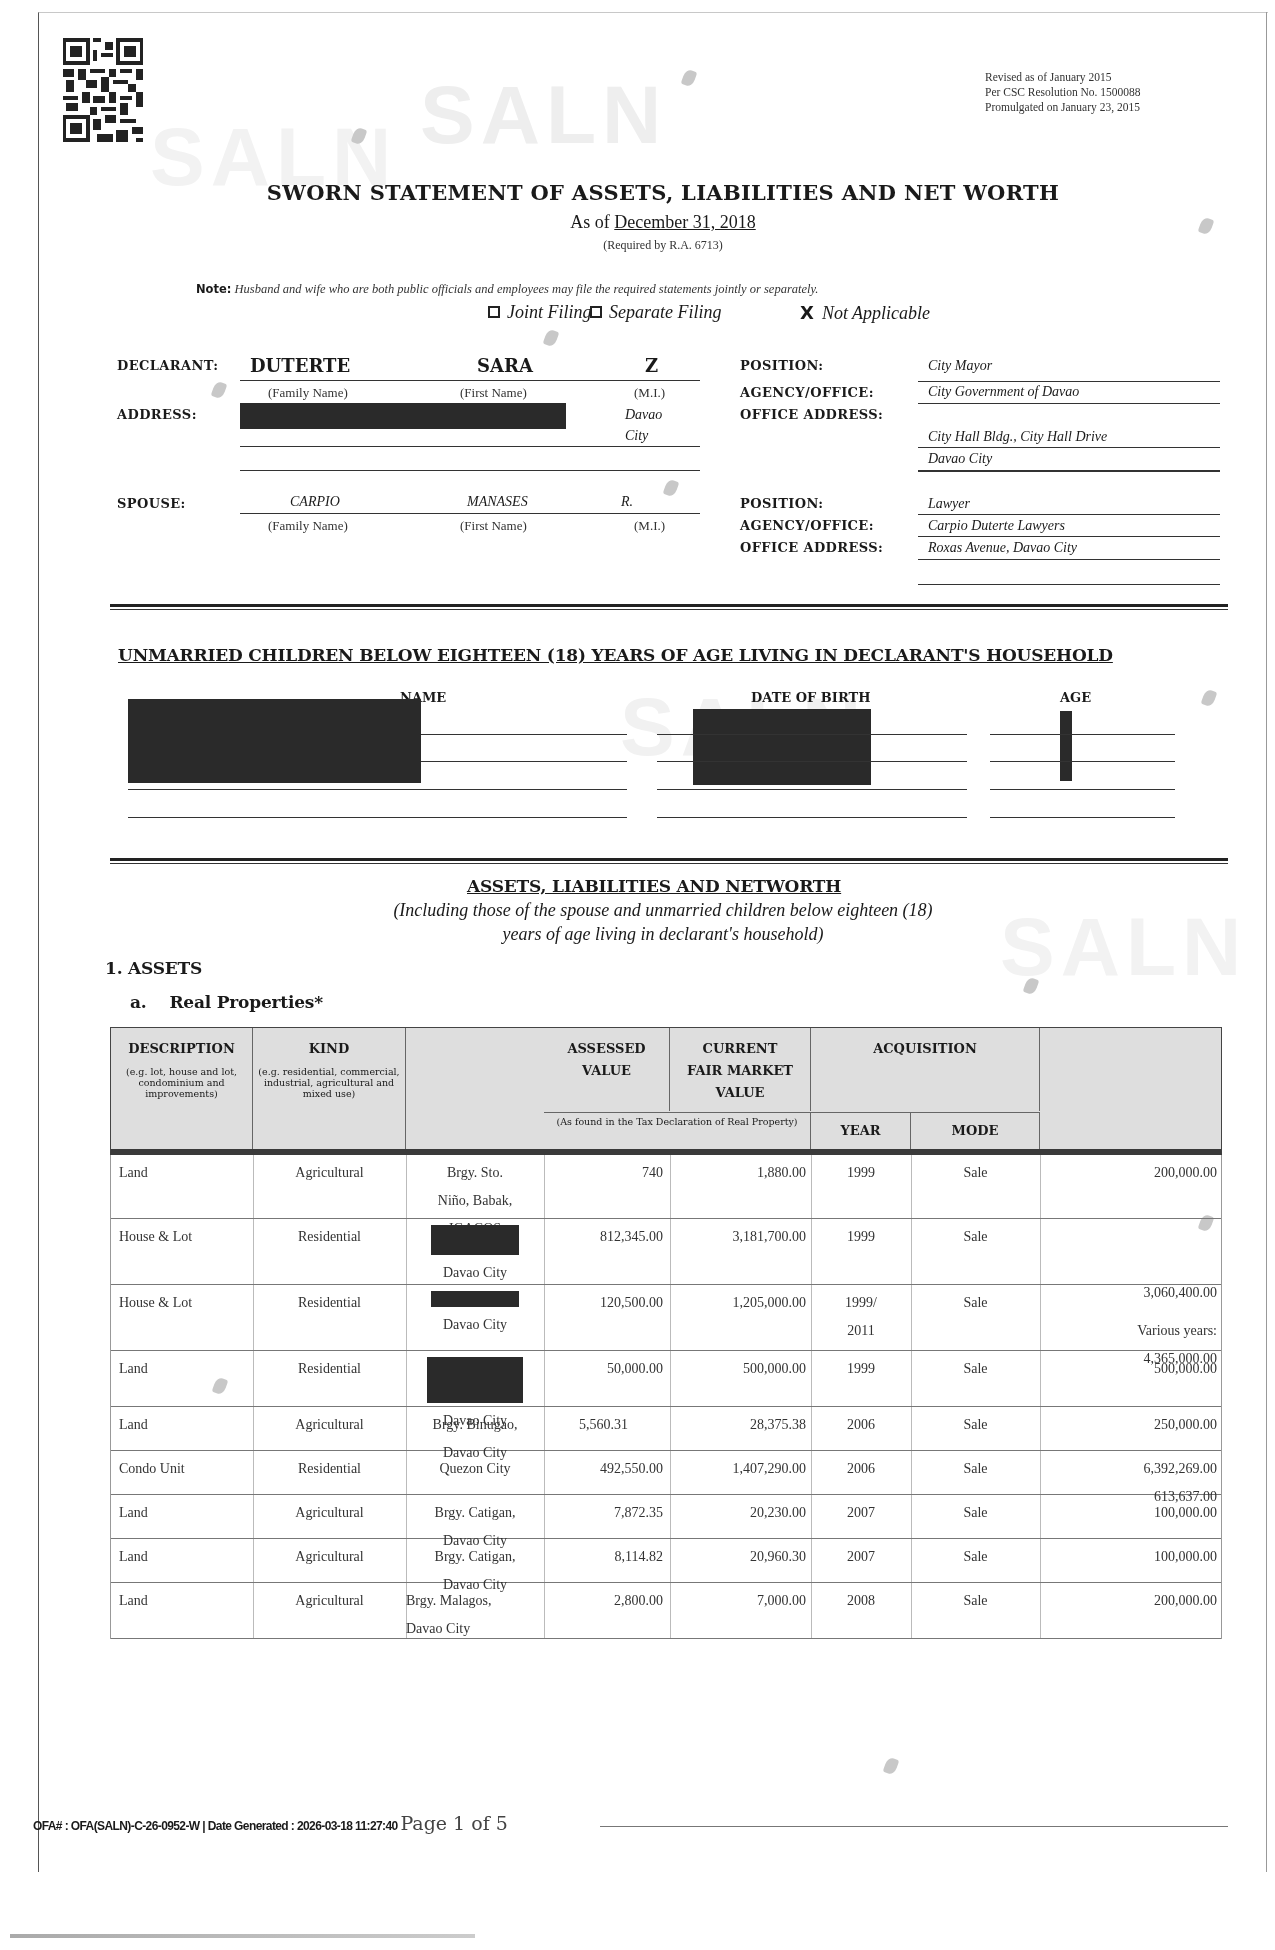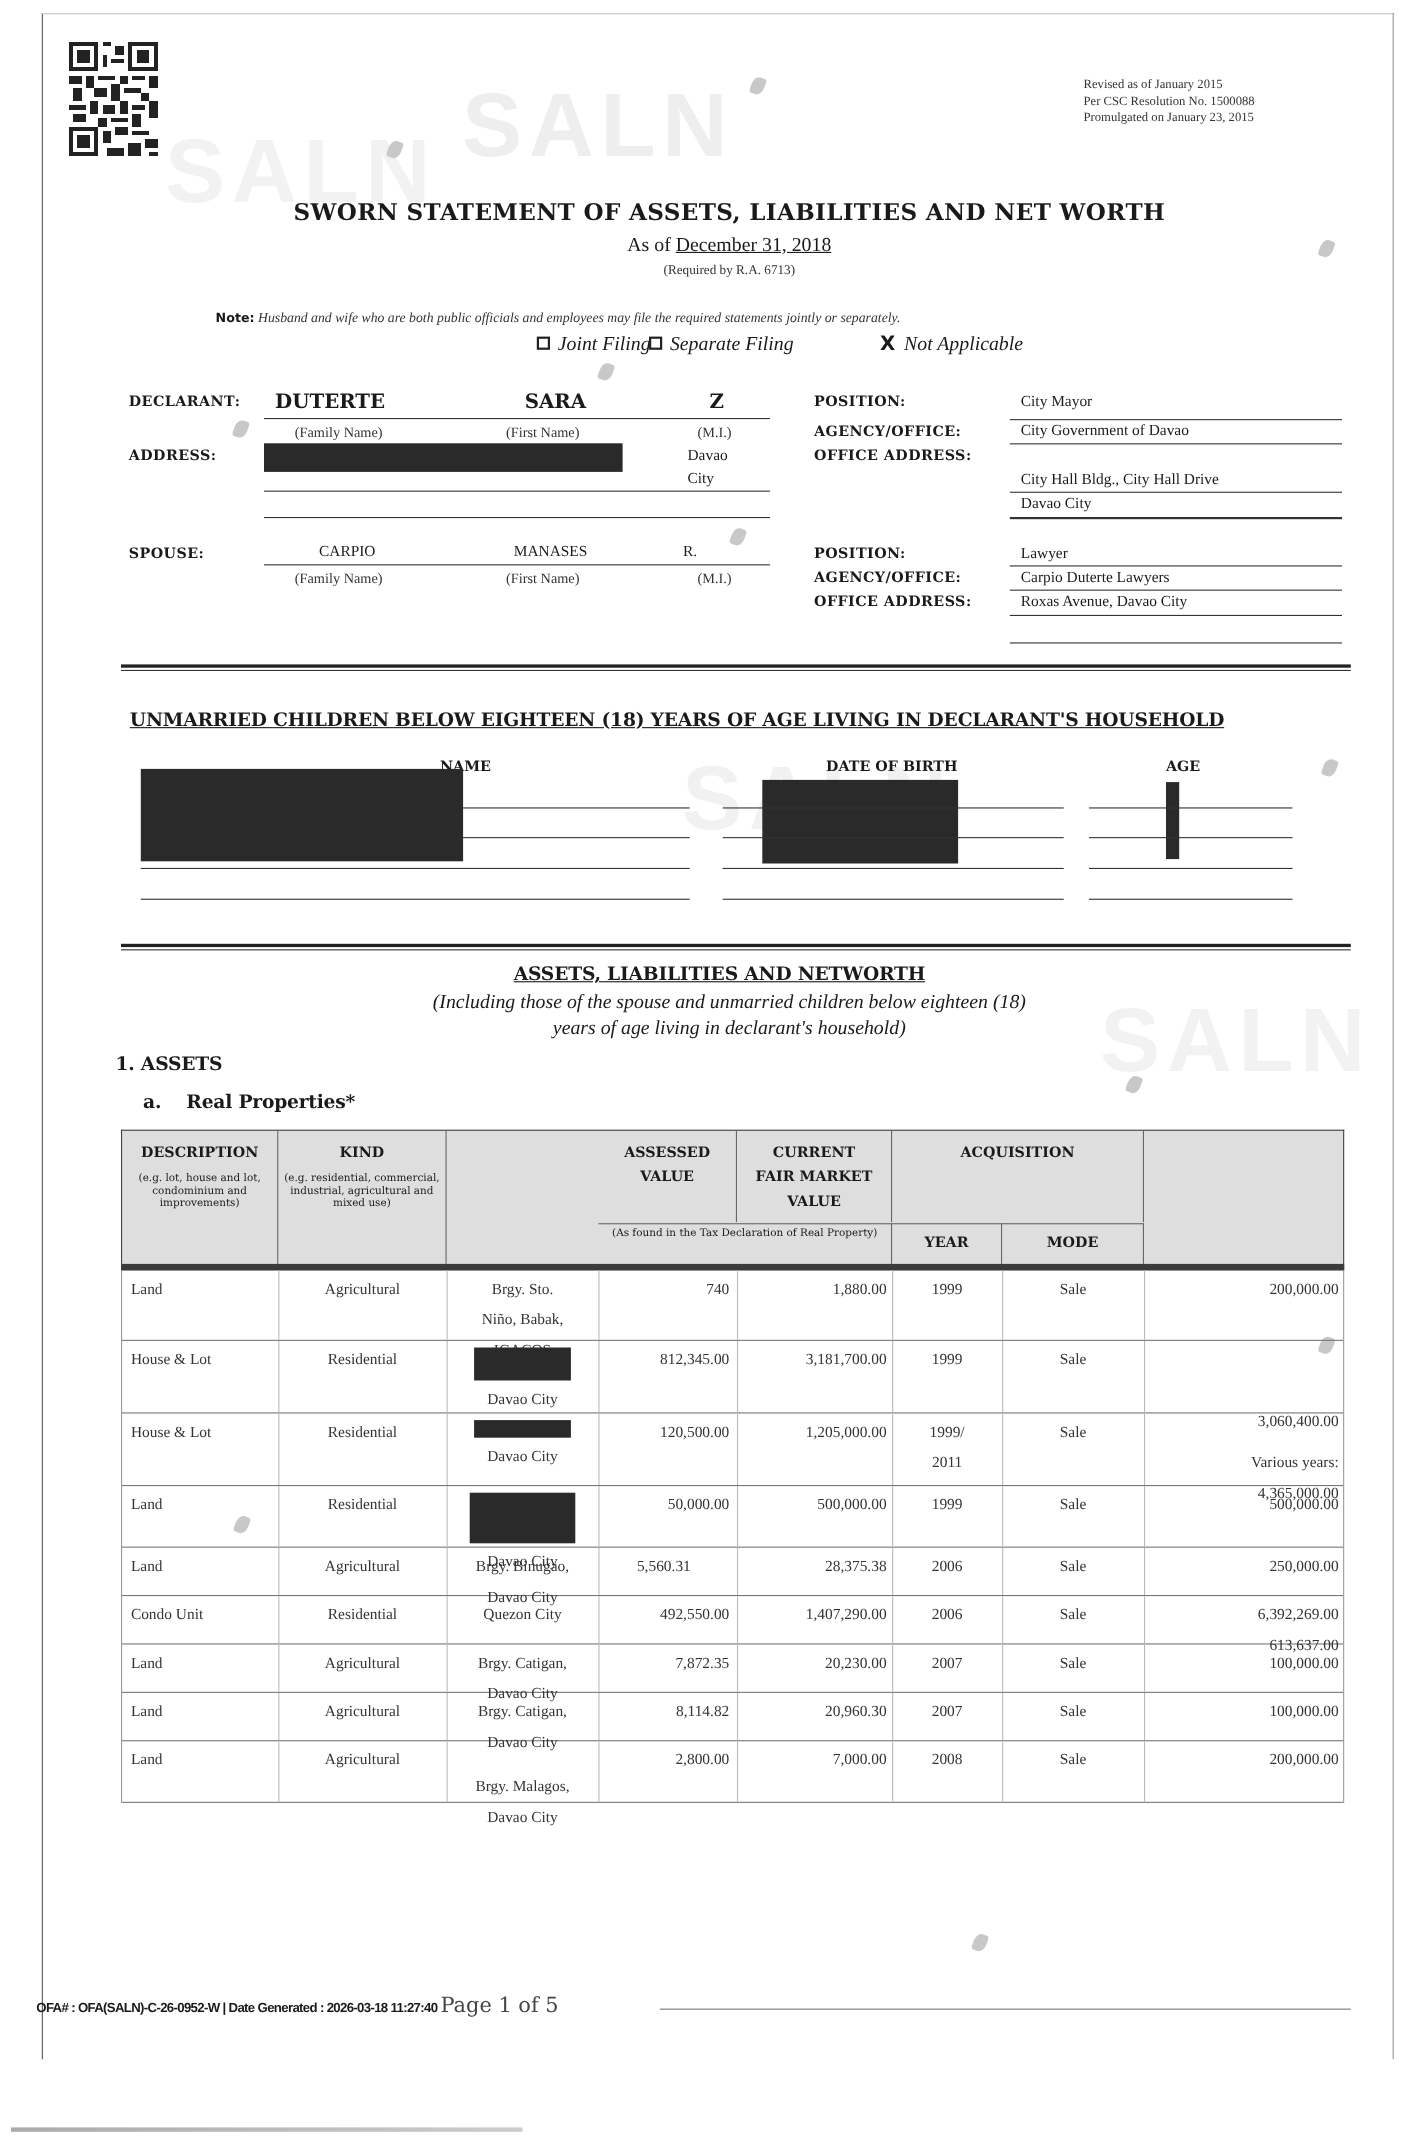--- a/index.html
+++ b/index.html
@@ -31,21 +31,21 @@
   .reqby { position: absolute; left: 0; width: 1326px; top: 238px; text-align: center; font-size: 12px; color: #333; }
 
   .note { position: absolute; left: 196px; top: 282px; font-size: 12.5px; }
   .note b { font-family: "DejaVu Sans", sans-serif; font-size: 11.5px; }
   .note i { font-style: italic; color: #333; }
   .filing { position: absolute; top: 302px; font-size: 18px; font-style: italic; }
   .chk { display: inline-block; width: 12px; height: 12px; border: 2px solid #222; margin-right: 7px; vertical-align: 0; }
   .xmark { font-style: normal; font-weight: bold; font-family: "DejaVu Sans", sans-serif; margin-right: 8px; }
 
   .lbl { position: absolute; font-family: "DejaVu Serif", serif; font-weight: bold; font-size: 13px; letter-spacing: .4px; }
-  .val { position: absolute; font-size: 14px; }
+  .val { position: absolute; font-size: 14px; font-style: italic; }
   .valbig { position: absolute; font-family: "DejaVu Serif", serif; font-weight: bold; font-size: 18px; }
   .cap { position: absolute; font-size: 13px; color: #333; }
   .hl { position: absolute; height: 1px; background: #333; }
   .hlthick { position: absolute; height: 2px; background: #222; }
   .redact { position: absolute; background: #2a2a2a; }
 
   .sectitle { position: absolute; font-family: "DejaVu Serif", serif; font-weight: bold; font-size: 17.5px;
               text-decoration: underline; letter-spacing: -.2px; }
   .colhead { position: absolute; font-family: "DejaVu Serif", serif; font-weight: bold; font-size: 13px; }
   .subtitle { position: absolute; left: 0; width: 1326px; text-align: center; font-style: italic; font-size: 18px; line-height: 24px; }
@@ -468,21 +468,21 @@
       <div class="tr" style="height: 56px;">
         <div class="vline" style="left: 142px;"></div>
         <div class="vline" style="left: 295px;"></div>
         <div class="vline" style="left: 433px;"></div>
         <div class="vline" style="left: 559px;"></div>
         <div class="vline" style="left: 700px;"></div>
         <div class="vline" style="left: 800px;"></div>
         <div class="vline" style="left: 929px;"></div>
         <div class="td" style="left: 8px; width: 130px; text-align: left;">Land</div>
         <div class="td" style="left: 142px; width: 153px; text-align: center;">Agricultural</div>
-        <div class="td" style="left: 295px; width: 138px; text-align: center; margin-top: 24px;">
+        <div class="td" style="left: 295px; width: 138px; ">
           <div>Brgy. Malagos,</div>
           <div>Davao City</div>
         </div>
         <div class="td" style="left: 433px; width: 119px; text-align: right;">2,800.00</div>
         <div class="td" style="left: 559px; width: 136px; text-align: right;">7,000.00</div>
         <div class="td" style="left: 700px; width: 100px; text-align: center;">
           <div>2008</div>
         </div>
         <div class="td" style="left: 800px; width: 129px; text-align: center;">Sale</div>
         <div class="td" style="left: 929px; width: 177px; text-align: right;">

